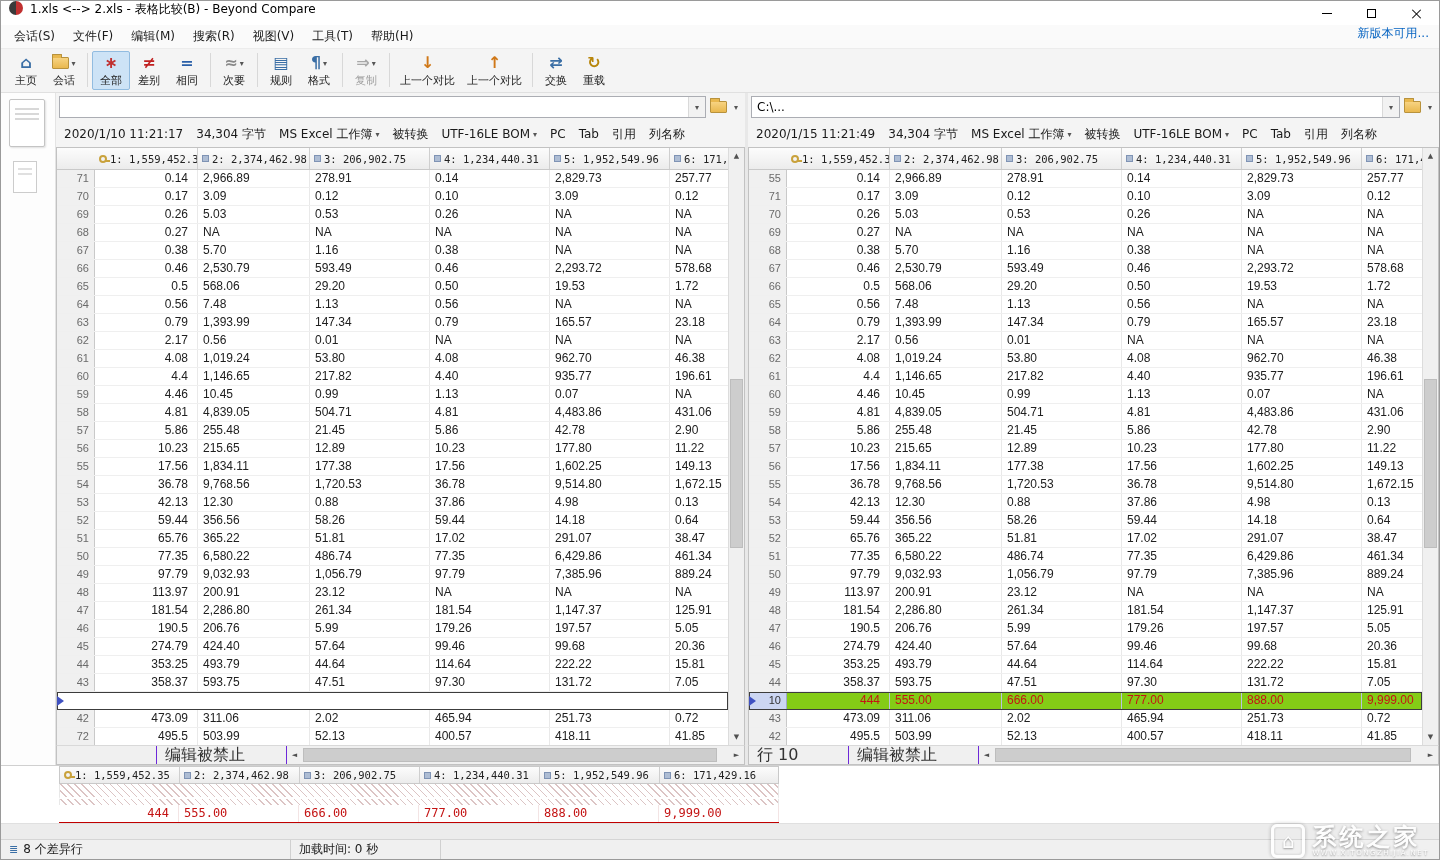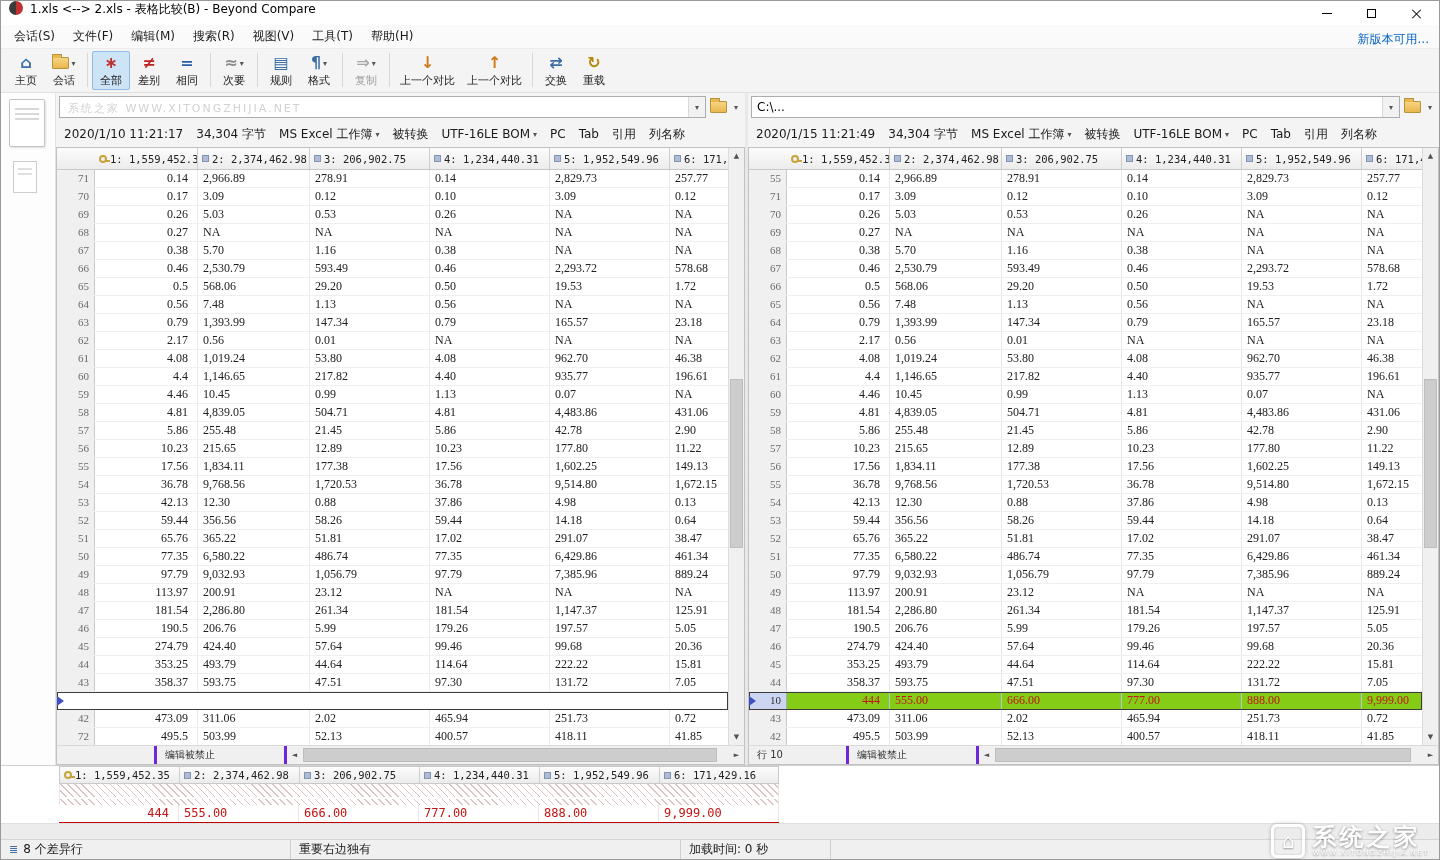--- a/index.html
+++ b/index.html
@@ -13,21 +13,21 @@
 .title-text{flex:1;font-size:12px;color:#000;white-space:nowrap;overflow:hidden}
 .winbtn{width:45px;height:24px;display:flex;align-items:center;justify-content:center;flex:none}
 .glyph-min{width:10px;height:1px;background:#000;display:block}
 .glyph-max{width:9px;height:9px;border:1px solid #000;display:block}
 .glyph-close{width:11px;height:11px;position:relative;display:block}
 .glyph-close::before,.glyph-close::after{content:'';position:absolute;left:5px;top:0;width:1px;height:12px;background:#000}
 .glyph-close::before{transform:rotate(45deg)}
 .glyph-close::after{transform:rotate(-45deg)}
 
 
-.menubar{height:24px;background:#fafafa;display:flex;align-items:flex-end;padding-left:4px;flex:none;border-bottom:1px solid #ececec}
+.menubar{height:24px;background:#fafafa;display:flex;align-items:flex-start;padding-left:4px;flex:none;border-bottom:1px solid #ececec}
 .menu-items{display:flex}
 .menu-item{padding:3px 9px;white-space:nowrap}
 .update-link{margin-left:auto;margin-right:10px;color:#0563c1;white-space:nowrap}
 
 
 .toolbar{height:44px;background:#f4f4f4;display:flex;align-items:flex-start;padding:2px 4px 0 6px;flex:none;border-bottom:1px solid #e0e0e0}
 .tbtn{display:flex;flex-direction:column;align-items:center;padding:2px 5px 1px;min-width:38px;border:1px solid transparent;border-radius:2px}
 .tbtn.active{background:#cde3f6;border-color:#92bce0}
 .tbtn.disabled .tlabel{color:#a0a0a0}
 .ttop{height:18px;display:flex;align-items:center;gap:2px}
@@ -65,41 +65,41 @@
 
 .grid{position:relative;flex:1;min-height:0;background:#fff;border:1px solid #c2c2c2;border-bottom:none;overflow:hidden}
 .grid-inner{position:absolute;top:0;left:0;right:16px;bottom:0;display:flex;flex-direction:column;overflow:hidden}
 .grid-header{height:22px;display:flex;background:linear-gradient(#fcfcfc,#ececec);border-bottom:1px solid #c9c9c9;flex:none;overflow:hidden}
 .hcell{display:flex;align-items:center;padding-left:3px;border-right:1px solid #cfcfcf;font-size:10.5px;overflow:hidden;white-space:nowrap;font-family:"DejaVu Sans Mono","Liberation Mono",monospace;color:#222}
 .hrn{width:38px;border-right:none;flex:none}
 .key-icon{width:8px;height:8px;border:2px solid #c9a23c;border-radius:50%;position:relative;margin:0 3px 0 1px;flex:none}
 .key-icon::after{content:'';position:absolute;right:-5px;bottom:-1px;width:5px;height:2px;background:#c9a23c}
 .col-icon{width:7px;height:7px;background:#aebdd4;border:1px solid #7f93b4;margin:0 3px 0 1px;flex:none}
 .htext{overflow:hidden;white-space:nowrap}
-.grid-rows{font-family:Liberation Serif, serif;font-size:12px;flex:1;overflow:hidden}
+.grid-rows{font-family:Liberation Sans, sans-serif;font-size:12px;flex:1;overflow:hidden}
 .grow{height:18px;display:flex;border-bottom:1px solid #efefef;position:relative;background:#fff}
 .rn{width:38px;background:#f0f0f0;color:#6a6a6a;text-align:right;padding-right:5px;border-right:1px solid #c9c9c9;font-size:11px;line-height:17px;flex:none}
 .gc{line-height:17px;border-right:1px solid #e9e9e9;padding-left:5px;overflow:hidden;white-space:nowrap;color:#202020}
 .c1{width:103px;text-align:right;padding-right:9px;padding-left:0;flex:none}
 .c2{width:112px;flex:none}.c3{width:120px;flex:none}.c4{width:120px;flex:none}.c5{width:120px;flex:none}
 .c6{flex:1;border-right:none}
 .grow.diff{background:#84cc16;outline:1px solid #3c3c3c;outline-offset:-1px;z-index:2}
 .grow.diff .gc{color:#c41414;border-right-color:#b9c3dd}
 .grow.diff .rn{background:#ccd6f2;color:#333;border-right-color:#9fa9c8}
 .grow.gap{background:#fff;outline:1px solid #3c3c3c;outline-offset:-1px;z-index:2}
 .tri{position:absolute;left:0;top:4px;width:0;height:0;border-left:7px solid #3f51c1;border-top:5px solid transparent;border-bottom:5px solid transparent}
 
 .vscroll{position:absolute;top:0;right:0;bottom:0;width:16px;background:#f0f0f0;border-left:1px solid #dcdcdc;display:flex;flex-direction:column}
 .sarrow{height:16px;display:flex;align-items:center;justify-content:center;font-size:7px;color:#505050;flex:none}
 .vtrack{flex:1;position:relative}
 .vthumb{position:absolute;left:1px;right:1px;top:38%;height:30%;background:#cdcdcd;border:1px solid #bdbdbd}
 
 
 .bottomstrip{height:20px;background:#f0f0f0;border:1px solid #c2c2c2;border-top:1px solid #d9d9d9;display:flex;align-items:stretch;flex:none;overflow:hidden}
-.bs-cell{border-right:3px solid #6d28d9;display:flex;align-items:center;padding:0 8px;font-size:10px;color:#333;white-space:nowrap;overflow:hidden}
+.bs-cell{border-right:1px solid #6d28d9;display:flex;align-items:center;padding:0 8px;font-size:16px;color:#333;white-space:nowrap;overflow:hidden}
 .bs-rowlabel{width:100px;flex:none}
 .bs-edit{width:130px;flex:none}
 .hscroll{flex:1;display:flex;align-items:center;min-width:0}
 .harrow{width:15px;text-align:center;font-size:7px;color:#505050;flex:none}
 .htrack{flex:1;height:16px;position:relative}
 .hthumb{position:absolute;top:1px;bottom:1px;left:1px;width:97%;background:#cdcdcd;border:1px solid #bdbdbd}
 
 
 .bottom-pane{height:58px;background:#fff;border-top:1px solid #d0d0d0;padding-left:58px;flex:none;overflow:hidden}
 .bh{width:720px;height:18px;border:1px solid #c9c9c9}
@@ -259,21 +259,20 @@
         </div>
       <div class="thumb2">
           <i></i>
           <i></i>
         </div>
     </div>
 
     <div class="pane left">
       <div class="pathrow">
         <div class="combo">
-          <span class="combo-smudge">系统之家 WWW.XITONGZHIJIA.NET</span>
           <span class="combo-text"></span>
           <span class="combo-btn">▾</span>
         </div>
         <span class="folder-shape"></span>
         <span class="mini-drop">▾</span>
       </div>
       <div class="inforow">
           <span class="info-item">
             <span class="ilabel">2020/1/10 11:21:17</span>
           </span>
@@ -1063,21 +1062,20 @@
       </div>
   </div>
 
   <div class="filler"></div>
 
   <div class="statusbar">
     <div class="sbc s1">
       <span class="sb-icon">≣</span>
       <span>8 个差异行</span>
     </div>
-    <div class="sbc s2">重要右边独有</div>
     <div class="sbc s3">加载时间: 0 秒</div>
     <div class="sbc sfill"></div>
   </div>
 
   <div class="watermark">
     <span class="wm-logo">⌂</span>
     <span class="wm-col">
       <span class="wm-text">系统之家</span>
       <span class="wm-sub">WWW.XITONGZHIJIA.NET</span>
     </span>

